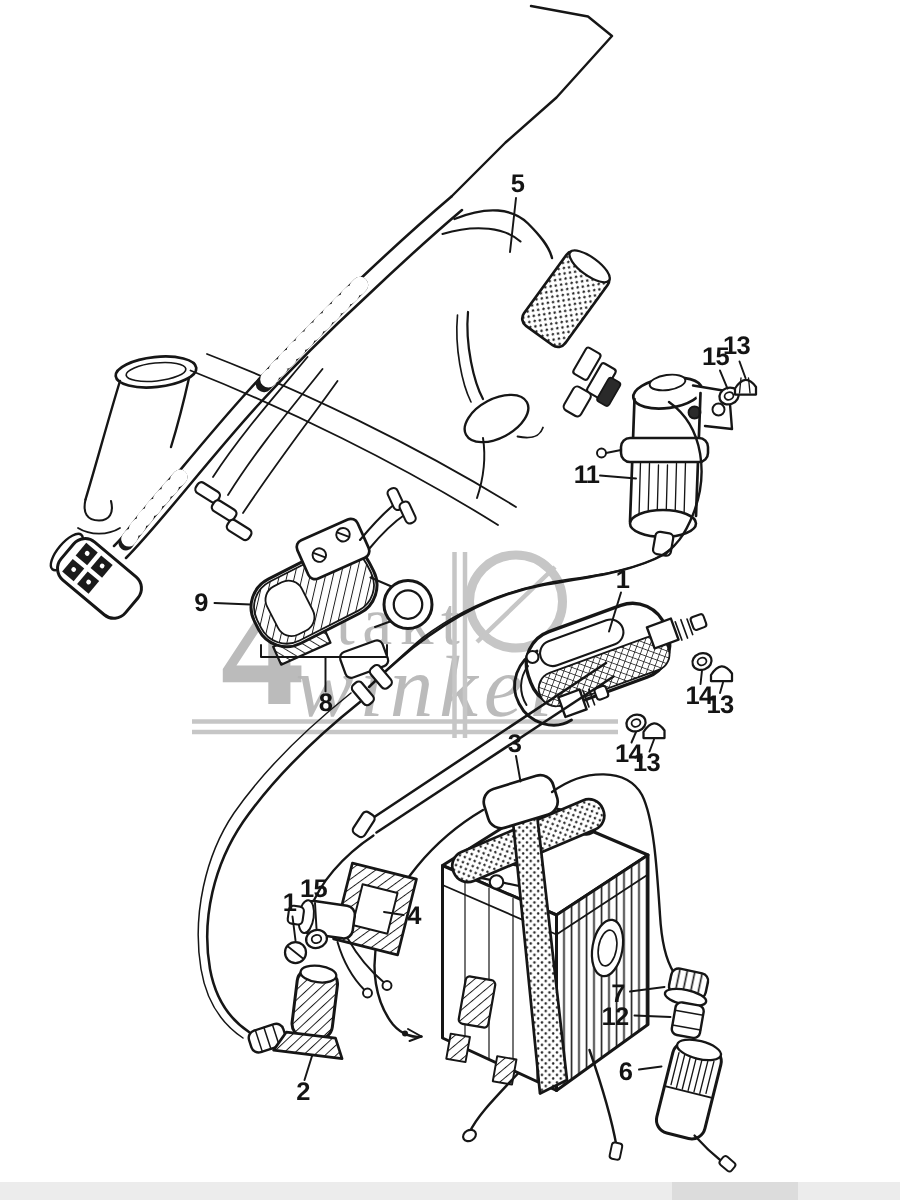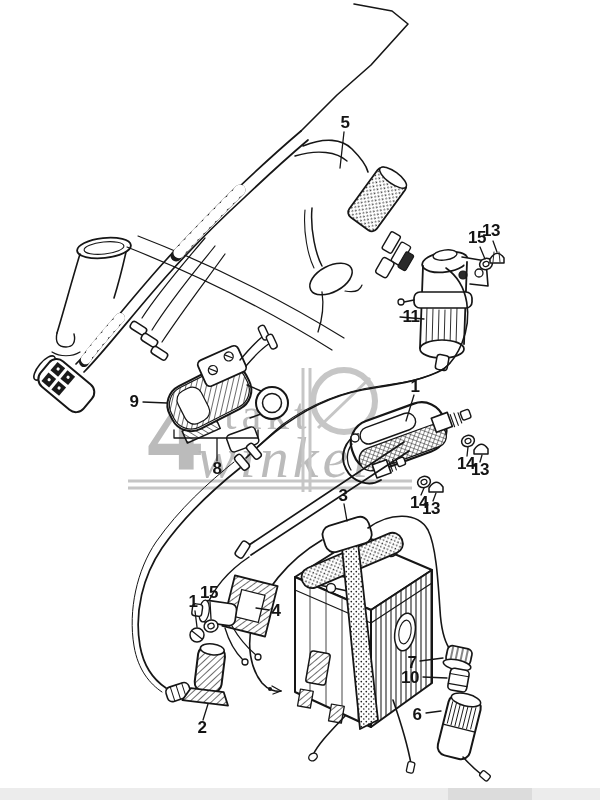--- a/index.html
+++ b/index.html
@@ -380,30 +380,30 @@
         <line x1="420" y1="661" x2="443" y2="658"></line>
         <line x1="423" y1="677" x2="447" y2="678"></line>
         <line x1="426" y1="713" x2="441" y2="711"></line>
       </g>
     </g>
   </svg>
 
   <div class="callout" style="left:345px;top:123px">5</div>
   <div class="callout" style="left:477px;top:238px">15</div>
   <div class="callout" style="left:491px;top:231px">13</div>
-  <div class="callout" style="left:411px;top:317px">11</div>
+  <div class="callout" style="left:391px;top:317px">11</div>
   <div class="callout" style="left:134px;top:402px">9</div>
   <div class="callout" style="left:217px;top:469px">8</div>
   <div class="callout" style="left:415px;top:387px">1</div>
   <div class="callout" style="left:466px;top:464px">14</div>
   <div class="callout" style="left:480px;top:470px">13</div>
   <div class="callout" style="left:419px;top:503px">14</div>
   <div class="callout" style="left:431px;top:509px">13</div>
   <div class="callout" style="left:343px;top:496px">3</div>
   <div class="callout" style="left:193px;top:602px">1</div>
   <div class="callout" style="left:209px;top:593px">15</div>
   <div class="callout" style="left:276px;top:611px">4</div>
   <div class="callout" style="left:202px;top:728px">2</div>
   <div class="callout" style="left:412px;top:663px">7</div>
-  <div class="callout" style="left:410px;top:678px">10</div>
+  <div class="callout" style="left:410px;top:678px">12</div>
   <div class="callout" style="left:417px;top:715px">6</div>
 
 </div>
 
 </body></html>

